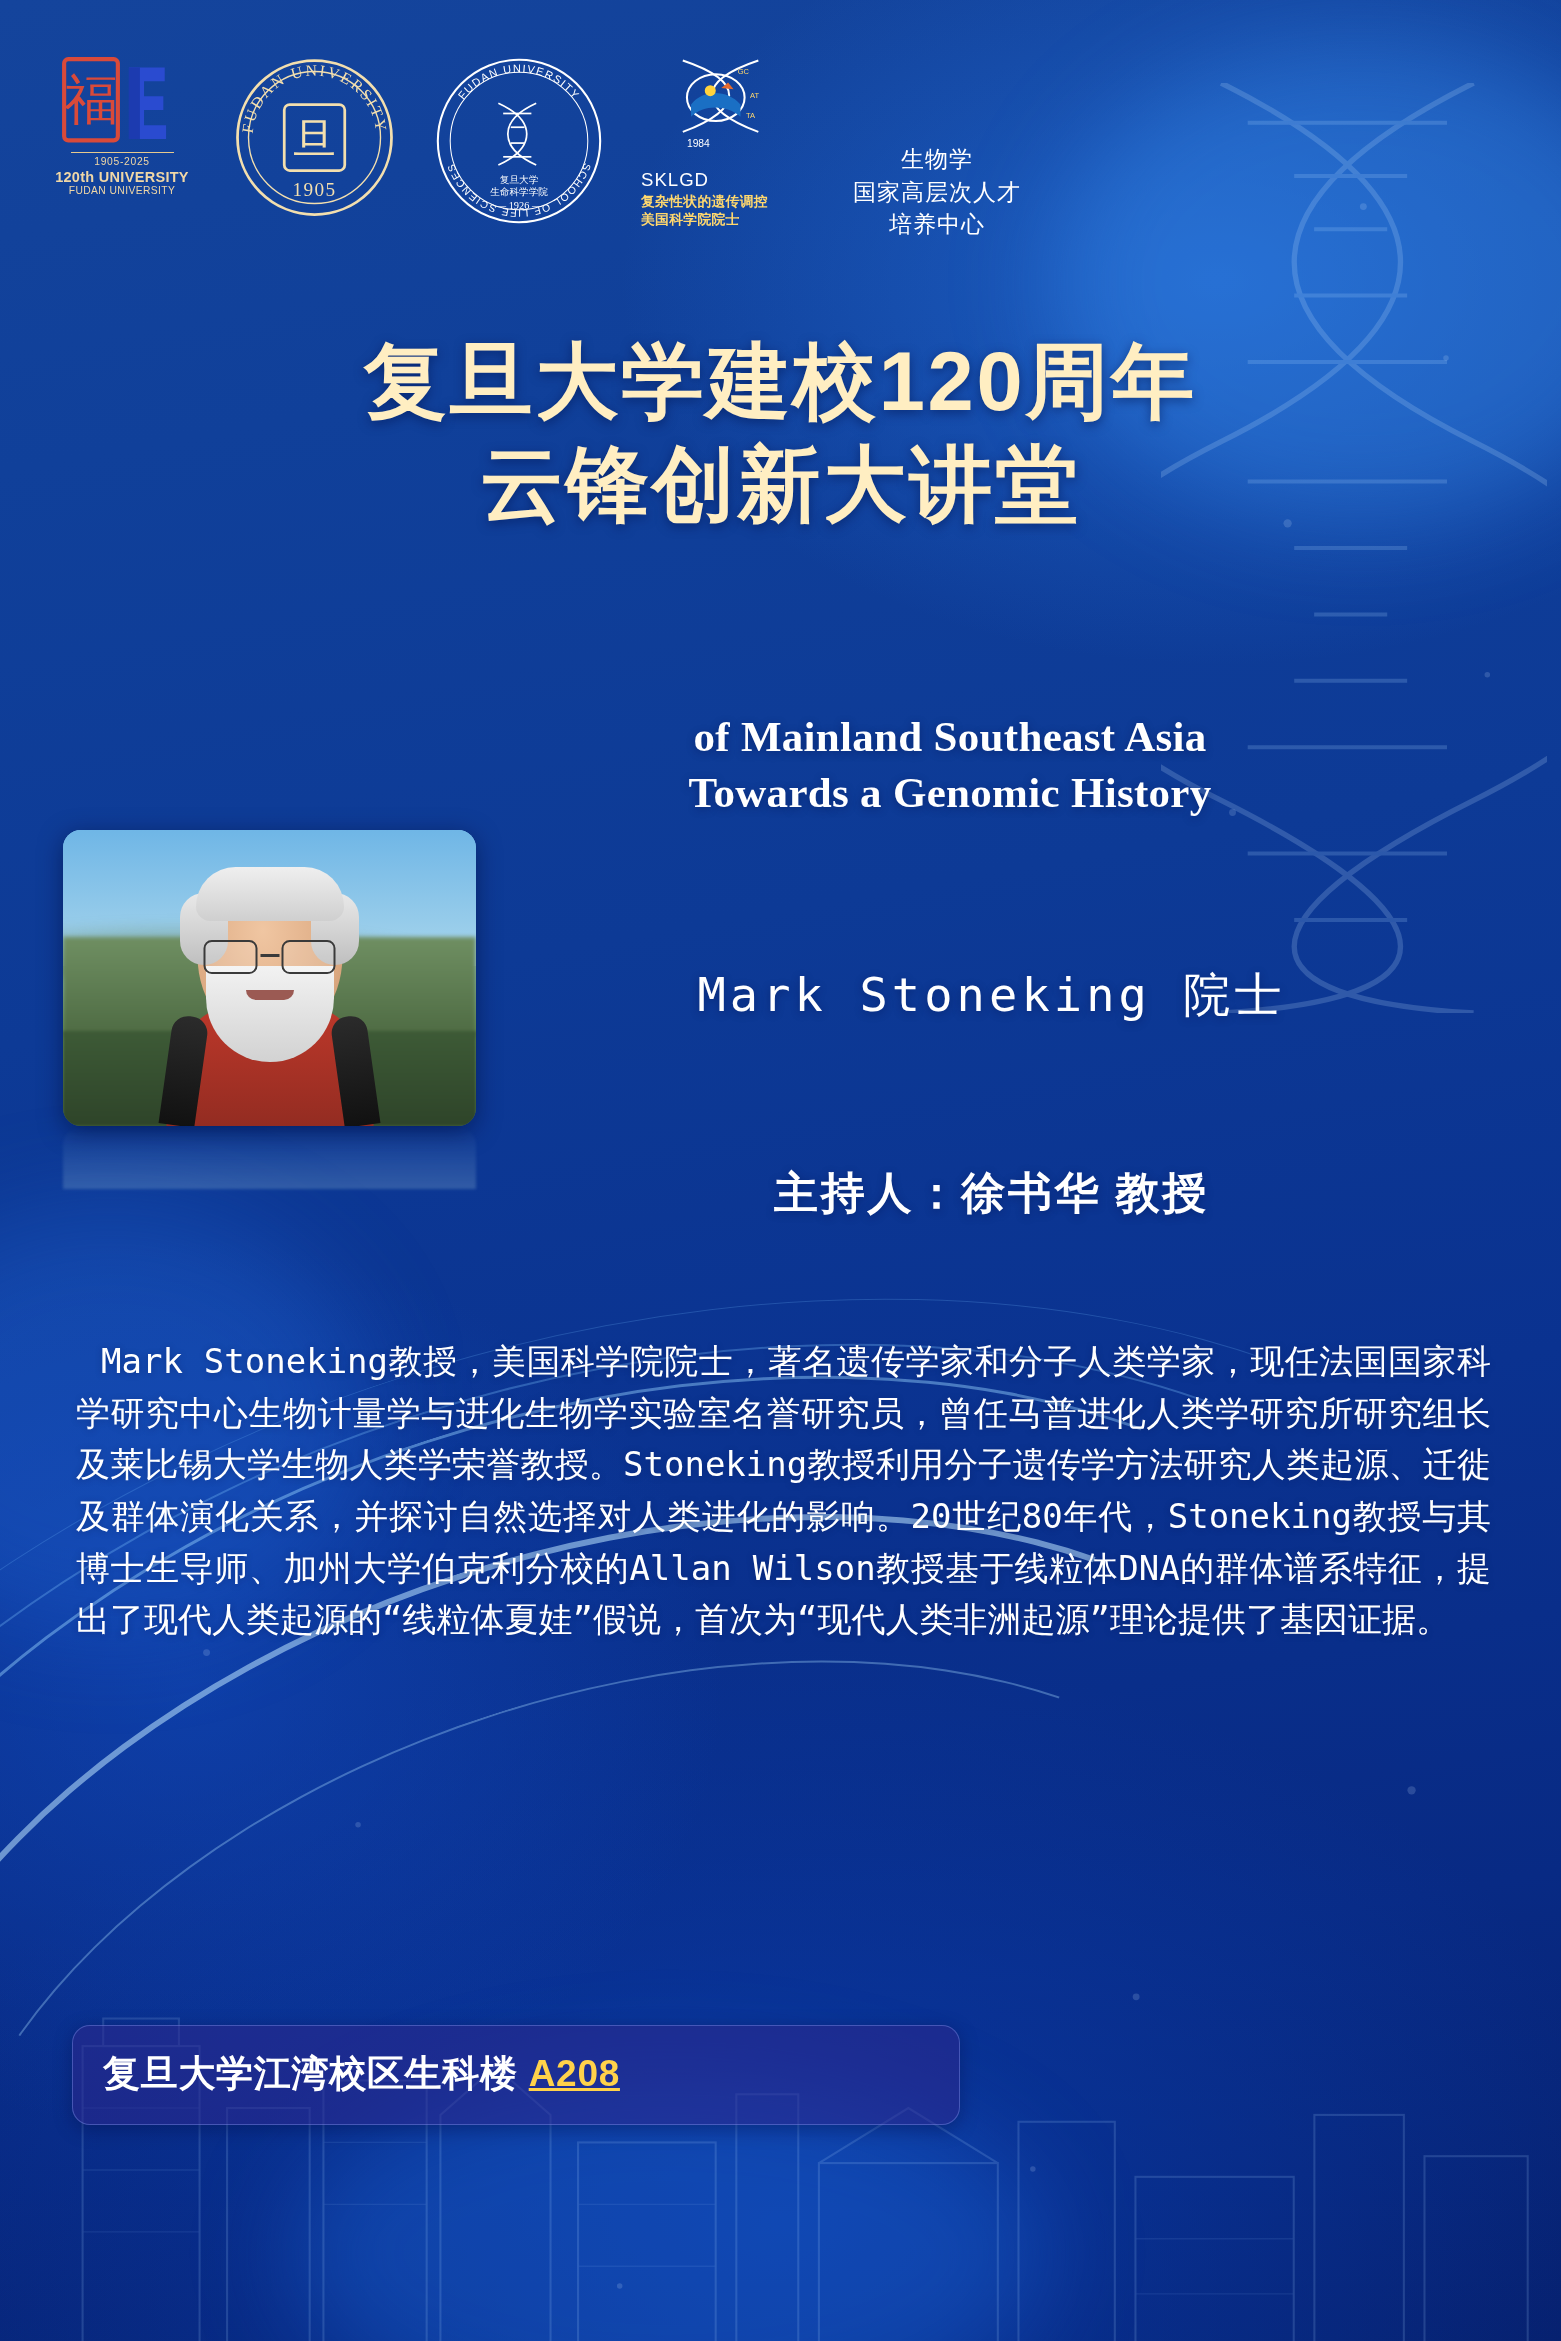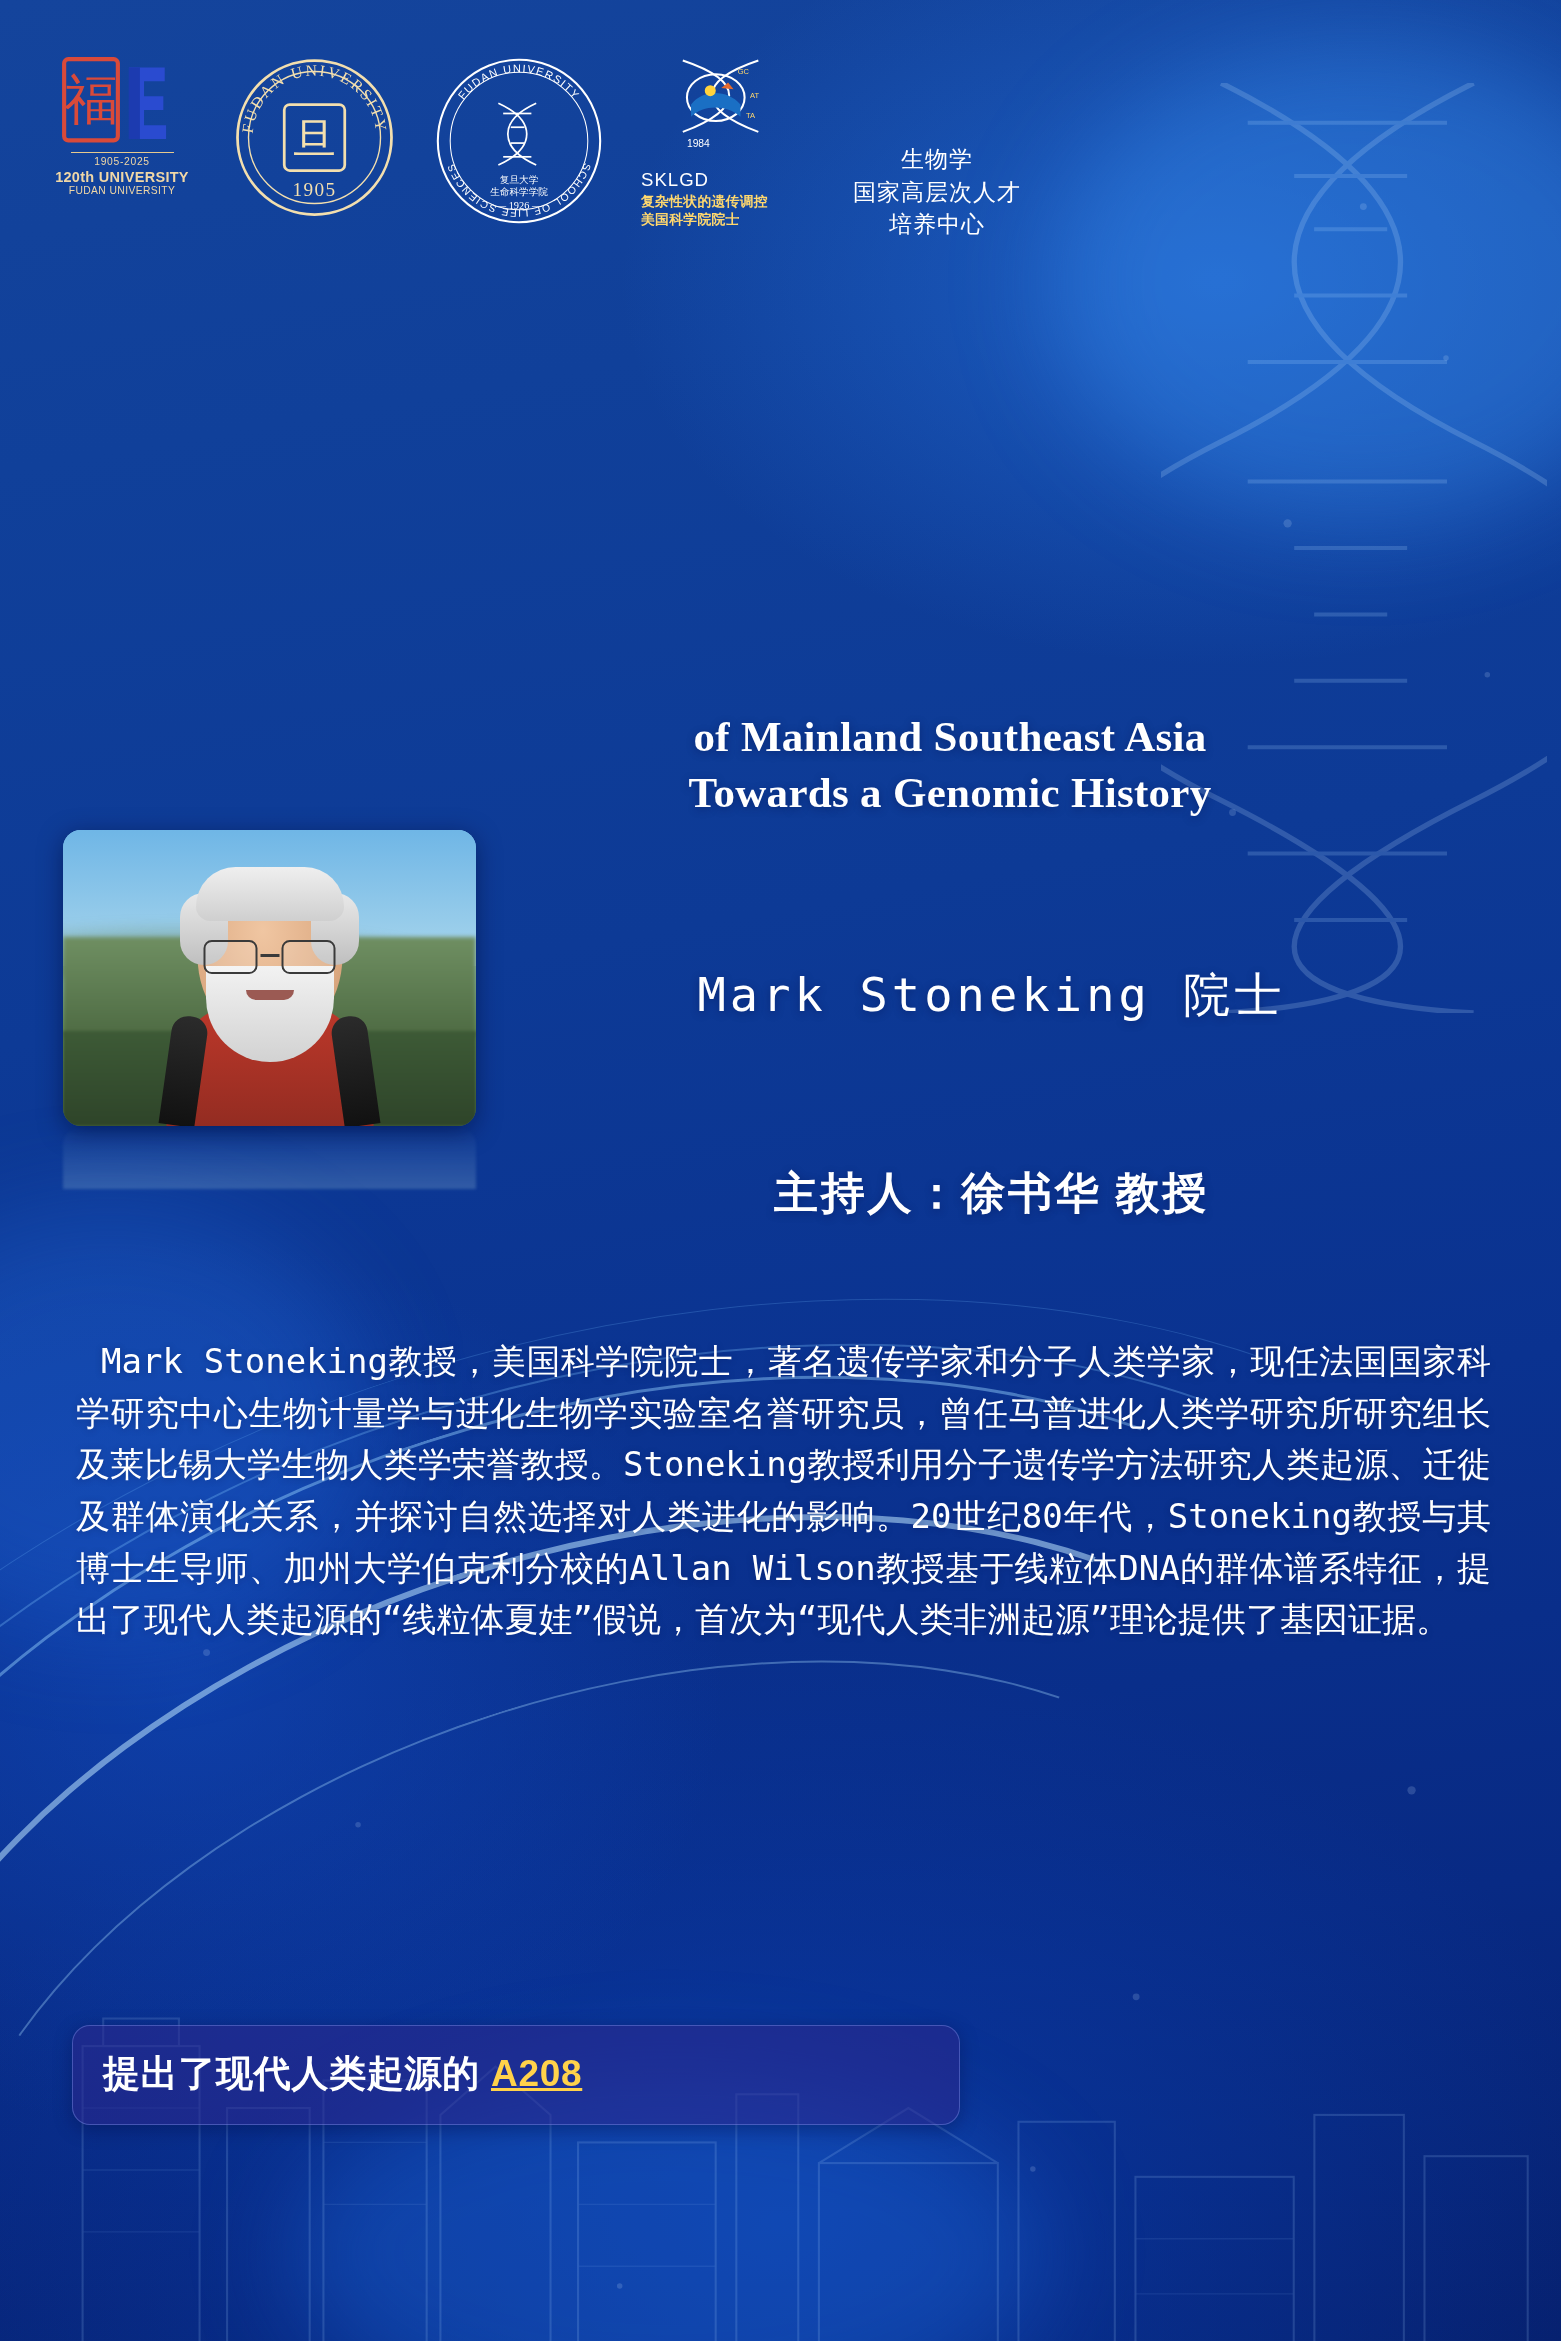--- a/index.html
+++ b/index.html
@@ -455,20 +455,24 @@
       <div class="sk-cn2">美国科学院院士</div>
     </div>
 
     <div class="logo logo-center">
       <div>生物学</div>
       <div>国家高层次人才</div>
       <div>培养中心</div>
     </div>
   </div>
 
+  <div class="main-title">
+    <div class="line">复旦大学建校120周年</div>
+    <div class="line">云锋创新大讲堂</div>
+  </div>
 
   <div class="en-title">
     <div>of Mainland Southeast Asia</div>
     <div>Towards a Genomic History</div>
   </div>
 
   <div class="portrait-wrap">
     <div class="portrait">
       <div class="sky"></div>
       <div class="hills2"></div>
@@ -493,18 +497,18 @@
     <div class="portrait-reflection"></div>
   </div>
 
   <div class="speaker">Mark Stoneking 院士</div>
   <div class="host">主持人：徐书华 教授</div>
 
   <div class="bio"><span class="first"></span><span>Mark Stoneking教授，美国科学院院士，著名遗传学家和分子人类学家，现任法国国家科学研究中心生物计量学与进化生物学实验室名誉研究员，曾任马普进化人类学研究所研究组长及莱比锡大学生物人类学荣誉教授。Stoneking教授利用分子遗传学方法研究人类起源、迁徙及群体演化关系，并探讨自然选择对人类进化的影响。20世纪80年代，Stoneking教授与其博士生导师、加州大学伯克利分校的Allan Wilson教授基于线粒体DNA的群体谱系特征，提出了现代人类起源的“线粒体夏娃”假说，首次为“现代人类非洲起源”理论提供了基因证据。</span></div>
 
   <div class="info-box">
     <div class="info-line">
-      <span>提出了现代人类起源的</span> <span class="room">A208</span>
+      <span>复旦大学江湾校区生科楼</span> <span class="room">A208</span>
     </div>
   </div>
 
 </div>
 
 
 </body></html>

